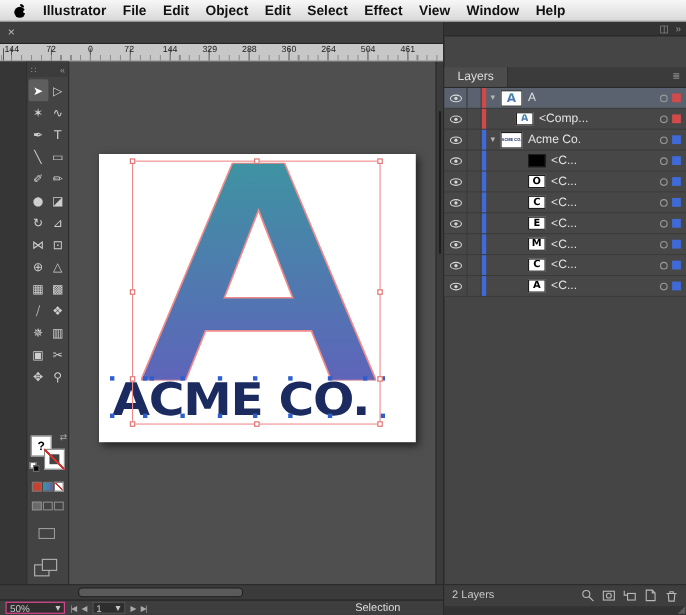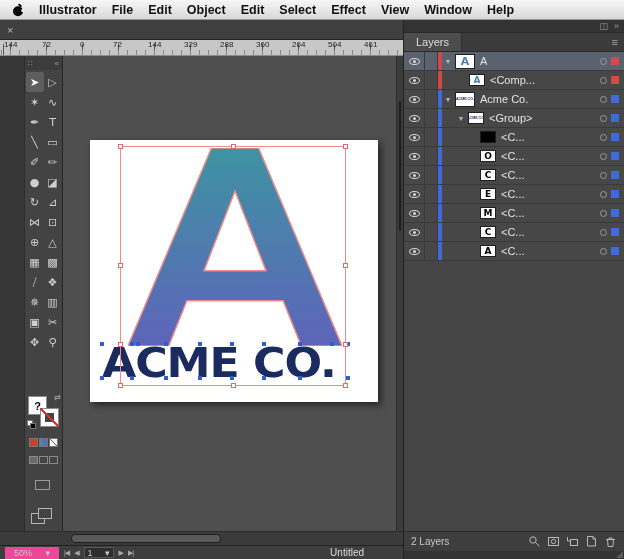--- a/index.html
+++ b/index.html
@@ -90,35 +90,35 @@
 
   .vscroll { position:absolute; top:56px; left:396px; width:7px; bottom:28px; background:#3b3b3b; border-left:1px solid #2c2c2c; }
   .vscroll .thumb { position:absolute; left:1px; right:1px; top:45px; height:130px; background:#5a5a5a; border-radius:3px; }
   .hscroll { position:absolute; left:0; bottom:14px; width:403px; height:14px; background:#3b3b3b; border-top:1px solid #2c2c2c; }
   .hscroll .thumb { position:absolute; top:2px; height:9px; left:70px; width:150px; background:#5a5a5a; border-radius:4px; }
 
   
   .statusbar { position:absolute; left:0; bottom:0; width:403px; height:14px;
     background:#3e3e3e; border-top:1px solid #222; display:flex; align-items:center;
     gap:5px; padding:0 5px; font-size:9px; color:#c8c8c8; }
-  .zoombox { width:54px; height:11px; background:#2e2e2e; border:6px solid #ec4899;
+  .zoombox { width:54px; height:11px; background:#2e2e2e; border:1px solid #ec4899;
     display:flex; align-items:center; justify-content:space-between; padding:0 3px; font-size:9px; }
   .navbtn { color:#a8a8a8; font-size:7px; letter-spacing:-1px; }
   .abbox { width:30px; height:11px; background:#2e2e2e; border:1px solid #565656;
     display:flex; align-items:center; justify-content:space-between; padding:0 3px; font-size:9px; }
   .status-label { margin-left:auto; margin-right:34px; font-size:10px; color:#ddd; }
 
   
   .dock { position:absolute; top:20px; left:403px; right:0; bottom:0;
     background:#454545; border-left:1px solid #222; }
   .dock-top { height:13px; background:#333; border-bottom:1px solid #282828;
     display:flex; justify-content:flex-end; align-items:center; gap:6px; padding:0 5px;
     color:#9a9a9a; font-size:9px; }
   .panel-header { height:19px; background:#3b3b3b; border-bottom:1px solid #2a2a2a;
-    display:flex; align-items:stretch; }
+    display:flex; align-items:stretch;margin-top:28px; }
   .panel-tab { background:#4c4c4c; padding:0 12px; font-size:11px; color:#ddd;
     display:flex; align-items:center; border-right:1px solid #2f2f2f; }
   .panel-menu { margin-left:auto; color:#aaa; font-size:11px; padding:0 6px;
     display:flex; align-items:center; }
   .rows { background:#454545; }
   .lrow { height:19px; display:flex; align-items:center; border-bottom:1px solid #3a3a3a;
     font-size:11px; color:#e4e4e4; background:#474747; }
   .lrow.selected { background:#59626e; }
   .eye-cell { width:21px; height:100%; border-right:1px solid #3a3a3a;
     display:flex; align-items:center; justify-content:center; flex:none; }
@@ -329,21 +329,21 @@
       <span>▾</span>
     </span>
     <span class="navbtn">|◀</span>
     <span class="navbtn">◀</span>
     <span class="abbox">
       <span>1</span>
       <span>▾</span>
     </span>
     <span class="navbtn">▶</span>
     <span class="navbtn">▶|</span>
-    <span class="status-label">Untitled</span>
+    <span class="status-label">Selection</span>
   </div>
 
   <div class="dock">
     <div class="dock-top">
       <span>◫</span>
       <span>»</span>
     </div>
     <div class="panel-header">
       <span class="panel-tab">Layers</span>
       <span class="panel-menu">≡</span>
@@ -392,36 +392,20 @@
         <span class="twirl">▼</span>
         <span class="thumb lg">
             <span class="minitxt">ACME CO.</span>
           </span>
         <span class="lbl">Acme Co.</span>
         <span class="spacer"></span>
         <span class="target"></span>
         <span class="sq blue"></span>
       </div>
 
-      <div class="lrow">
-        <span class="eye-cell">
-            <span class="eye"></span>
-          </span>
-        <span class="lock-cell"></span>
-        <span class="cbar blue"></span>
-        <span class="ind" style="width:13px"></span>
-        <span class="twirl">▼</span>
-        <span class="thumb sm">
-            <span class="minitxt">ACME CO.</span>
-          </span>
-        <span class="lbl">&lt;Group&gt;</span>
-        <span class="spacer"></span>
-        <span class="target"></span>
-        <span class="sq blue"></span>
-      </div>
 
       <div class="lrow">
         <span class="eye-cell">
             <span class="eye"></span>
           </span>
         <span class="lock-cell"></span>
         <span class="cbar blue"></span>
         <span class="ind" style="width:37px"></span>
         <span class="thumb sm black"></span>
         <span class="lbl">&lt;C...</span>

